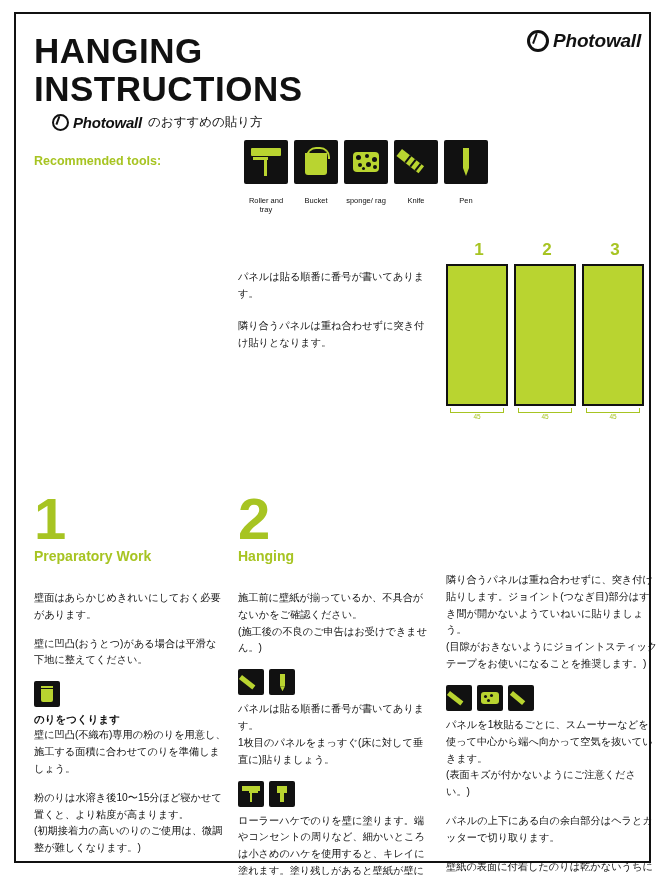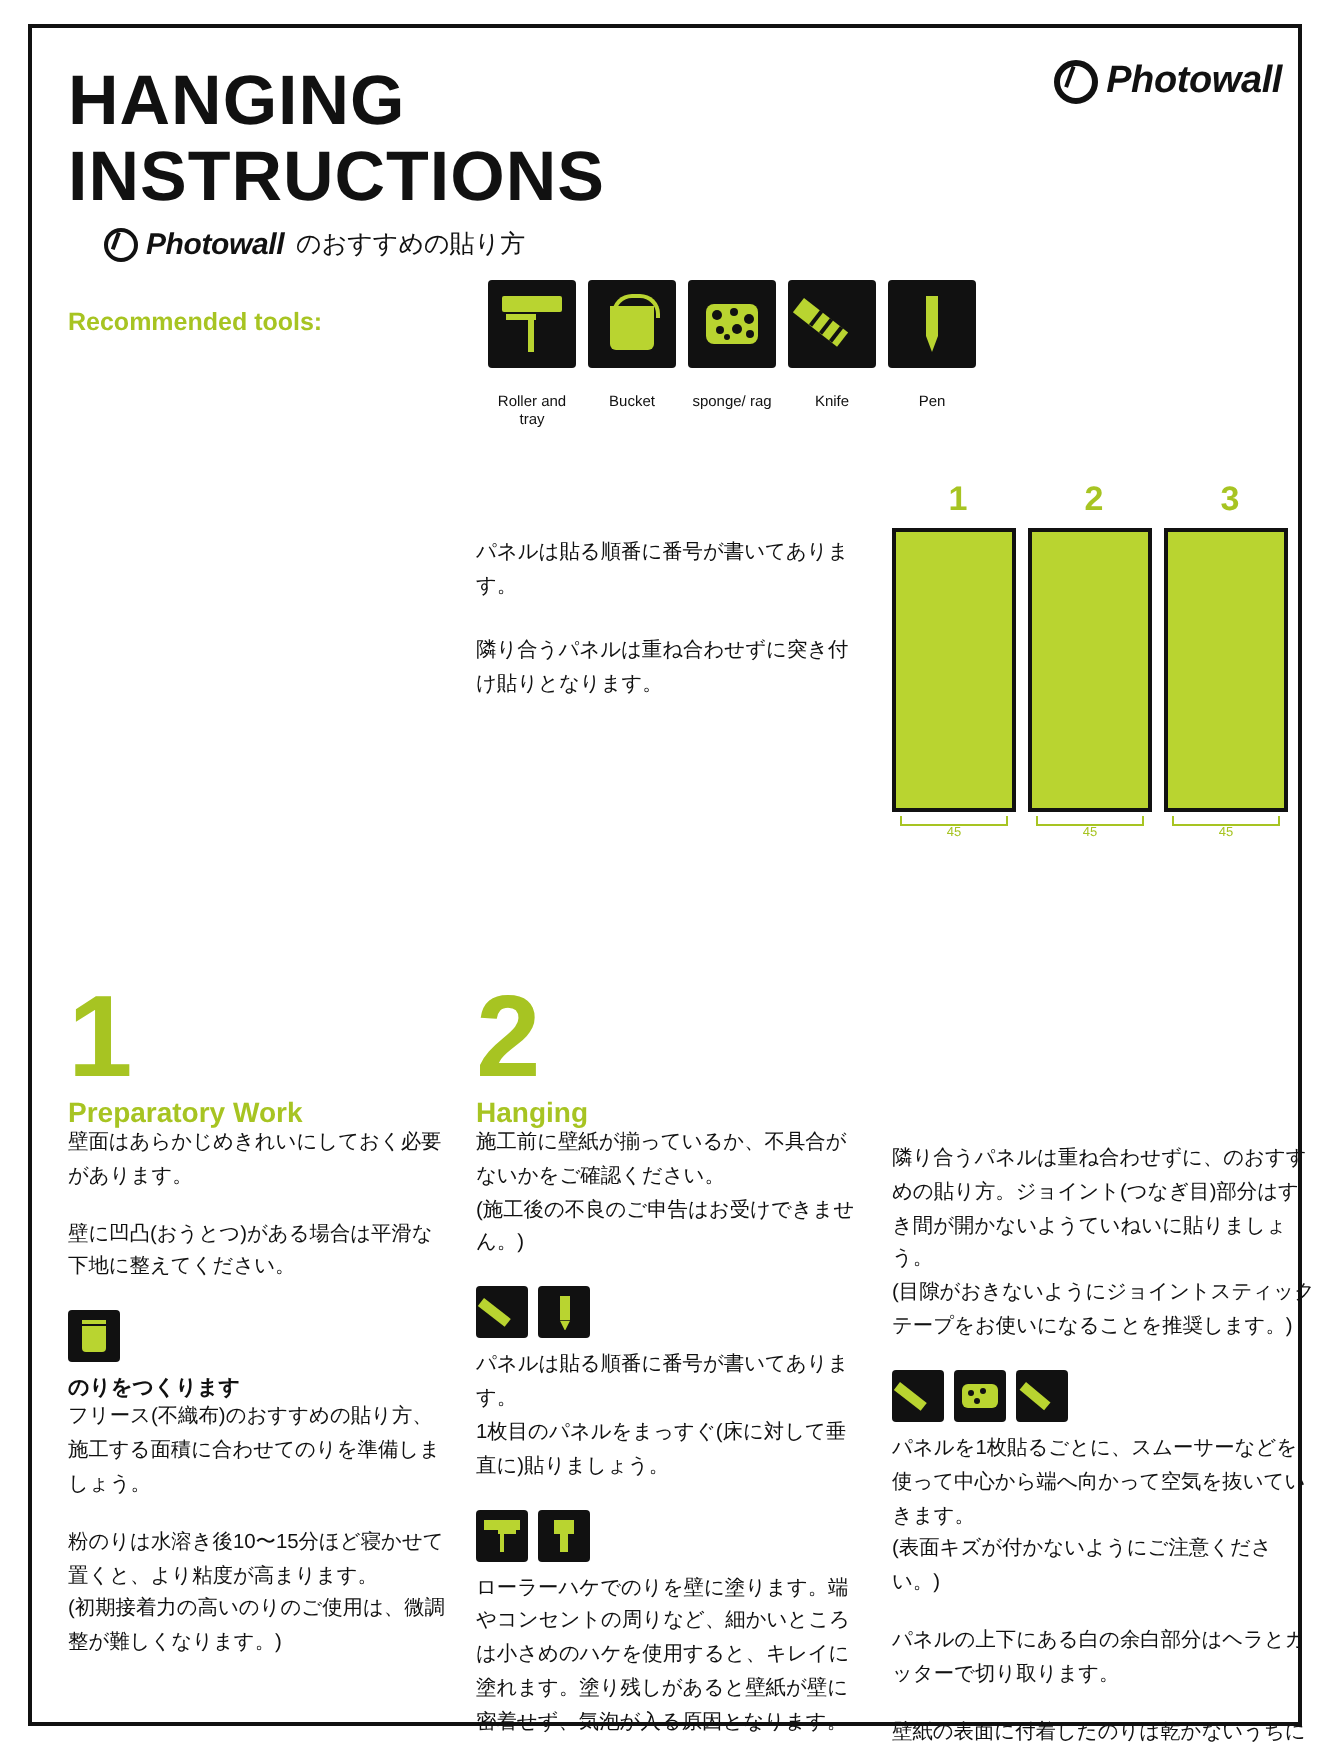--- a/index.html
+++ b/index.html
@@ -219,21 +219,21 @@
     color: #a7c422;
     line-height: 1;
     height: 132px;
     display: flex;
     align-items: flex-end;
   }
   .step-head {
     color: #a7c422;
     font-weight: bold;
     font-size: 14px;
-    margin: 0 0 0 0;
+    margin: 0 0 26px 0;
   }
   .body-ja {
     font-size: 10.2px;
     line-height: 1.65;
     color: #111;
     margin: 0 0 12px 0;
   }
   .sub-bold {
     font-size: 10.5px;
     font-weight: bold;
@@ -447,21 +447,21 @@
       <p class="body-ja">壁に凹凸(おうとつ)がある場合は平滑な下地に整えてください。</p>
 
       <div class="chip-row">
         <div class="chip">
           <div class="g" style="left:7px;top:8px;width:12px;height:13px;border-radius:0 0 2px 2px;"></div>
           <div class="g" style="left:7px;top:5px;width:12px;height:2px;"></div>
         </div>
       </div>
 
       <div class="sub-bold">のりをつくります</div>
-      <p class="body-ja">フリース(不織布)のおすすめの貼り方、施工する面積に合わせてのりを準備しましょう。</p>
+      <p class="body-ja">壁に凹凸(不織布)専用の粉のりを用意し、施工する面積に合わせてのりを準備しましょう。</p>
       <p class="body-ja" style="white-space:pre-line;">粉のりは水溶き後10〜15分ほど寝かせて置くと、より粘度が高まります。
 (初期接着力の高いのりのご使用は、微調整が難しくなります。)</p>
     </div>
 
     <div class="col col2">
       <div class="bignum">2</div>
       <div class="step-head">Hanging</div>
       <p class="body-ja" style="white-space:pre-line;">施工前に壁紙が揃っているか、不具合がないかをご確認ください。
 (施工後の不良のご申告はお受けできません。)</p>
 
@@ -489,21 +489,21 @@
           <div class="g" style="left:11px;top:12px;width:4px;height:9px;"></div>
         </div>
       </div>
 
       <p class="body-ja">ローラーハケでのりを壁に塗ります。端やコンセントの周りなど、細かいところは小さめのハケを使用すると、キレイに塗れます。塗り残しがあると壁紙が壁に密着せず、気泡が入る原因となります。</p>
     </div>
 
     <div class="col col3">
       <div class="bignum"></div>
       <div style="height:24px;"></div>
-      <p class="body-ja" style="white-space:pre-line;">隣り合うパネルは重ね合わせずに、のおすすめの貼り方。ジョイント(つなぎ目)部分はすき間が開かないようていねいに貼りましょう。
+      <p class="body-ja" style="white-space:pre-line;">隣り合うパネルは重ね合わせずに、突き付け貼りします。ジョイント(つなぎ目)部分はすき間が開かないようていねいに貼りましょう。
 (目隙がおきないようにジョイントスティックテープをお使いになることを推奨します。)</p>
 
       <div class="chip-row">
         <div class="chip">
           <div class="g" style="left:4px;top:6px;width:17px;height:5px;transform:rotate(38deg);transform-origin:left top;"></div>
         </div>
         <div class="chip">
           <div class="g" style="left:4px;top:7px;width:18px;height:12px;border-radius:3px;"></div>
           <div style="position:absolute;left:7px;top:10px;width:3px;height:3px;background:#111;border-radius:50%;"></div>
           <div style="position:absolute;left:13px;top:9px;width:3px;height:3px;background:#111;border-radius:50%;"></div>

